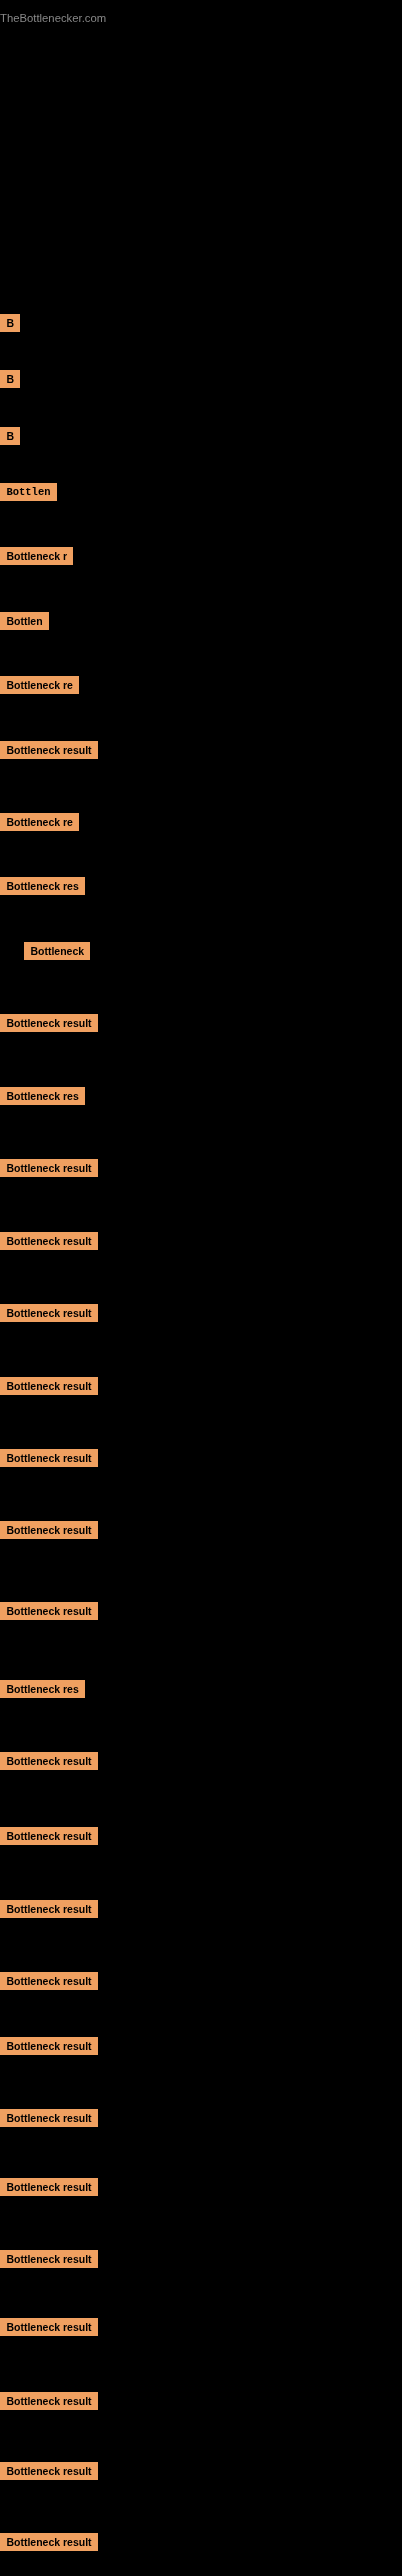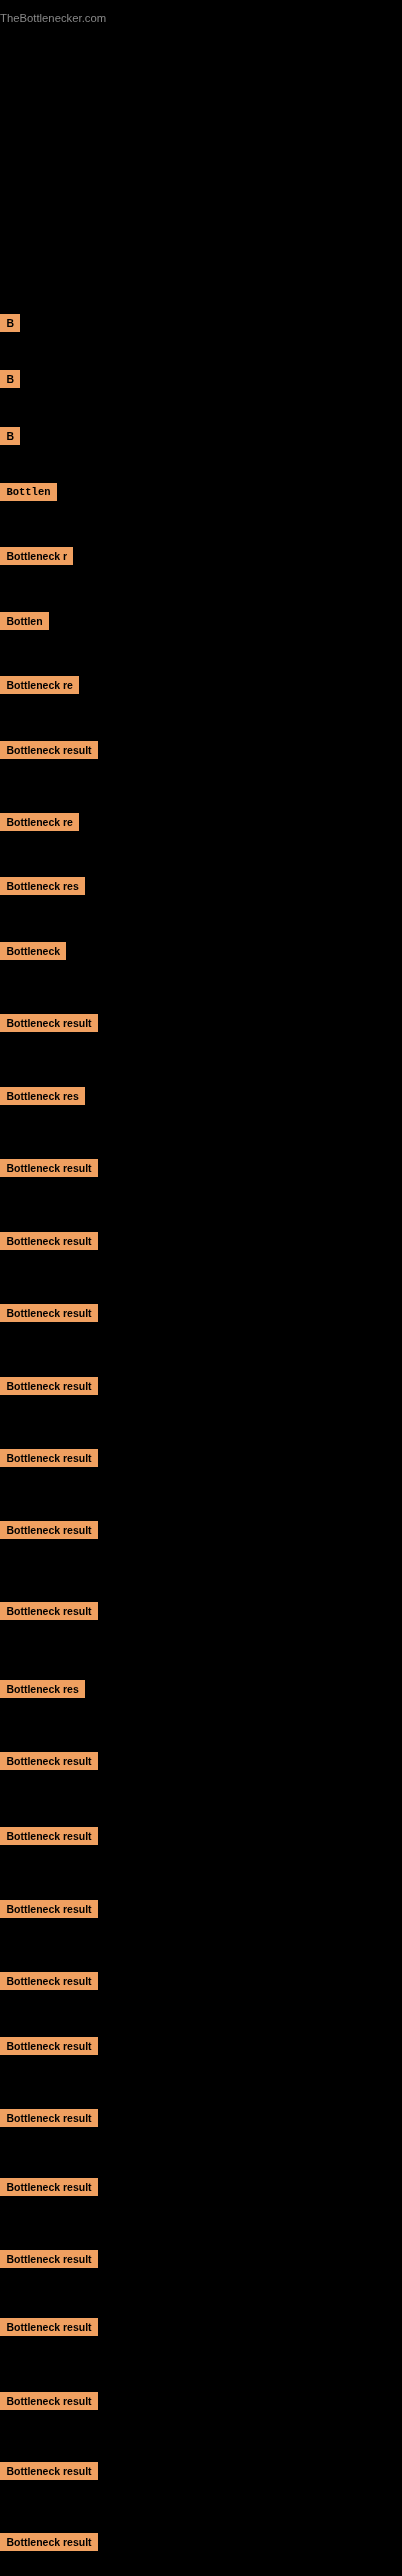--- a/index.html
+++ b/index.html
@@ -48,21 +48,21 @@
     <div class="label-row" style="top: 314px;"><span class="bottleneck-label" style="max-width: 34px;">B</span></div>
     <div class="label-row" style="top: 370px;"><span class="bottleneck-label" style="max-width: 34px;">B</span></div>
     <div class="label-row" style="top: 427px;"><span class="bottleneck-label" style="max-width: 34px;">B</span></div>
     <div class="label-row" style="top: 483px;"><span class="bottleneck-label" style="max-width: 72px; font-family: Liberation Mono, monospace;">Bottlen</span></div>
     <div class="label-row" style="top: 547px;"><span class="bottleneck-label" style="max-width: 105px;">Bottleneck r</span></div>
     <div class="label-row" style="top: 612px;"><span class="bottleneck-label" style="max-width: 79px;">Bottlen</span></div>
     <div class="label-row" style="top: 676px;"><span class="bottleneck-label" style="max-width: 111px;">Bottleneck re</span></div>
     <div class="label-row" style="top: 741px;"><span class="bottleneck-label" style="max-width: 135px;">Bottleneck result</span></div>
     <div class="label-row" style="top: 813px;"><span class="bottleneck-label" style="max-width: 111px;">Bottleneck re</span></div>
     <div class="label-row" style="top: 877px;"><span class="bottleneck-label" style="max-width: 119px;">Bottleneck res</span></div>
-    <div class="label-row" style="top: 942px;"><span class="bottleneck-label" style="max-width: 93px;">Bottleneck</span></div>
+    <div class="label-row" style="top: 942px; padding-left: 24px;"><span class="bottleneck-label" style="max-width: 93px;">Bottleneck</span></div>
     <div class="label-row" style="top: 1014px;"><span class="bottleneck-label" style="max-width: 135px;">Bottleneck result</span></div>
     <div class="label-row" style="top: 1087px;"><span class="bottleneck-label" style="max-width: 119px;">Bottleneck res</span></div>
     <div class="label-row" style="top: 1159px;"><span class="bottleneck-label" style="max-width: 135px;">Bottleneck result</span></div>
     <div class="label-row" style="top: 1232px;"><span class="bottleneck-label" style="max-width: 135px;">Bottleneck result</span></div>
     <div class="label-row" style="top: 1304px;"><span class="bottleneck-label" style="max-width: 135px;">Bottleneck result</span></div>
     <div class="label-row" style="top: 1377px;"><span class="bottleneck-label" style="max-width: 135px;">Bottleneck result</span></div>
     <div class="label-row" style="top: 1449px;"><span class="bottleneck-label" style="max-width: 135px;">Bottleneck result</span></div>
     <div class="label-row" style="top: 1521px;"><span class="bottleneck-label" style="max-width: 135px;">Bottleneck result</span></div>
     <div class="label-row" style="top: 1602px;"><span class="bottleneck-label" style="max-width: 135px;">Bottleneck result</span></div>
     <div class="label-row" style="top: 1680px;"><span class="bottleneck-label" style="max-width: 119px;">Bottleneck res</span></div>

